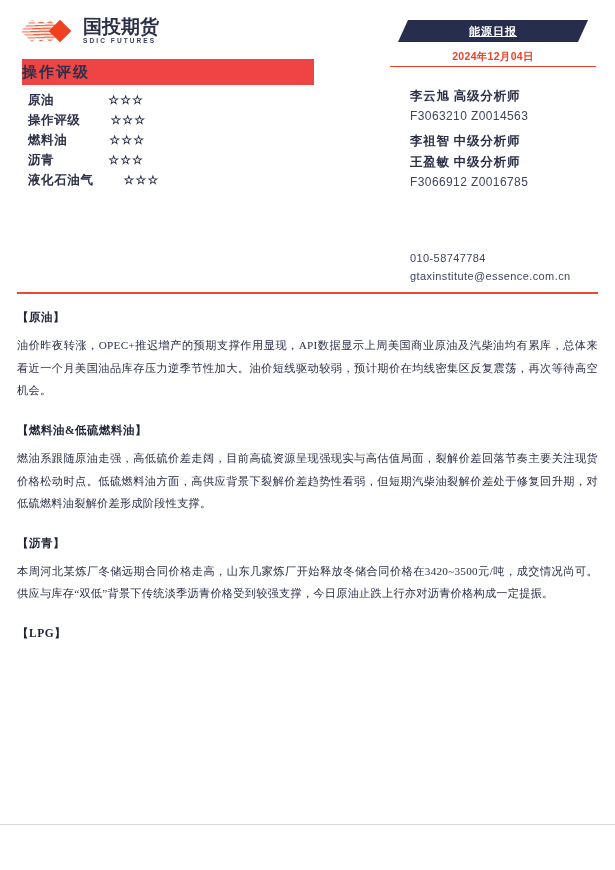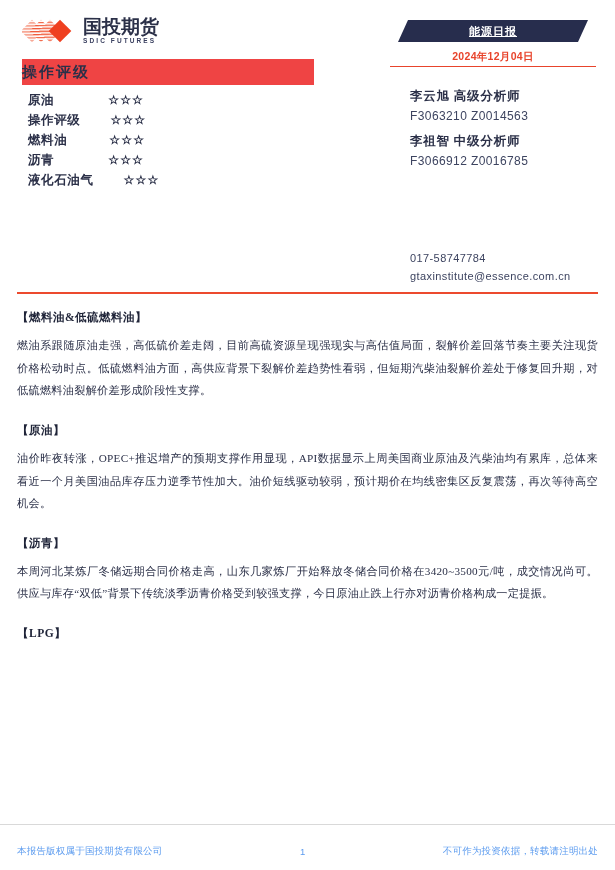--- a/index.html
+++ b/index.html
@@ -312,49 +312,45 @@
       <div class="banner-text">能源日报</div>
     </div>
 
     <div class="report-date">2024年12月04日</div>
     <div class="date-rule"></div>
 
     <div class="analysts">
       <div class="analyst-name">李云旭 高级分析师</div>
       <div class="analyst-lic">F3063210  Z0014563</div>
       <div class="analyst-name">李祖智 中级分析师</div>
+      <div class="analyst-name">王盈敏 中级分析师</div>
       <div class="analyst-lic">F3066912  Z0016785</div>
     </div>
 
     <div class="contact">
-      <div class="contact-line">017-58747784</div>
+      <div class="contact-line">010-58747784</div>
       <div class="contact-line">gtaxinstitute@essence.com.cn</div>
     </div>
 
     <div class="header-rule"></div>
   </div>
 
   <div class="content">
+    <div class="section">
+      <div class="section-heading">【原油】</div>
+      <div class="section-body">油价昨夜转涨，OPEC+推迟增产的预期支撑作用显现，API数据显示上周美国商业原油及汽柴油均有累库，总体来看近一个月美国油品库存压力逆季节性加大。油价短线驱动较弱，预计期价在均线密集区反复震荡，再次等待高空机会。</div>
+    </div>
     <div class="section">
       <div class="section-heading">【燃料油&amp;低硫燃料油】</div>
       <div class="section-body">燃油系跟随原油走强，高低硫价差走阔，目前高硫资源呈现强现实与高估值局面，裂解价差回落节奏主要关注现货价格松动时点。低硫燃料油方面，高供应背景下裂解价差趋势性看弱，但短期汽柴油裂解价差处于修复回升期，对低硫燃料油裂解价差形成阶段性支撑。</div>
     </div>
     <div class="section">
-      <div class="section-heading">【原油】</div>
-      <div class="section-body">油价昨夜转涨，OPEC+推迟增产的预期支撑作用显现，API数据显示上周美国商业原油及汽柴油均有累库，总体来看近一个月美国油品库存压力逆季节性加大。油价短线驱动较弱，预计期价在均线密集区反复震荡，再次等待高空机会。</div>
-    </div>
-    <div class="section">
       <div class="section-heading">【沥青】</div>
       <div class="section-body">本周河北某炼厂冬储远期合同价格走高，山东几家炼厂开始释放冬储合同价格在3420~3500元/吨，成交情况尚可。供应与库存“双低”背景下传统淡季沥青价格受到较强支撑，今日原油止跌上行亦对沥青价格构成一定提振。</div>
     </div>
     <div class="section">
       <div class="section-heading">【LPG】</div>
     </div>
   </div>
 
   <div class="footer-rule"></div>
-  <div class="footer">
-    <div class="footer-left">本报告版权属于国投期货有限公司</div>
-    <div class="footer-center">1</div>
-    <div class="footer-right">不可作为投资依据，转载请注明出处</div>
-  </div>
 
 </div>
 
 </body></html>

